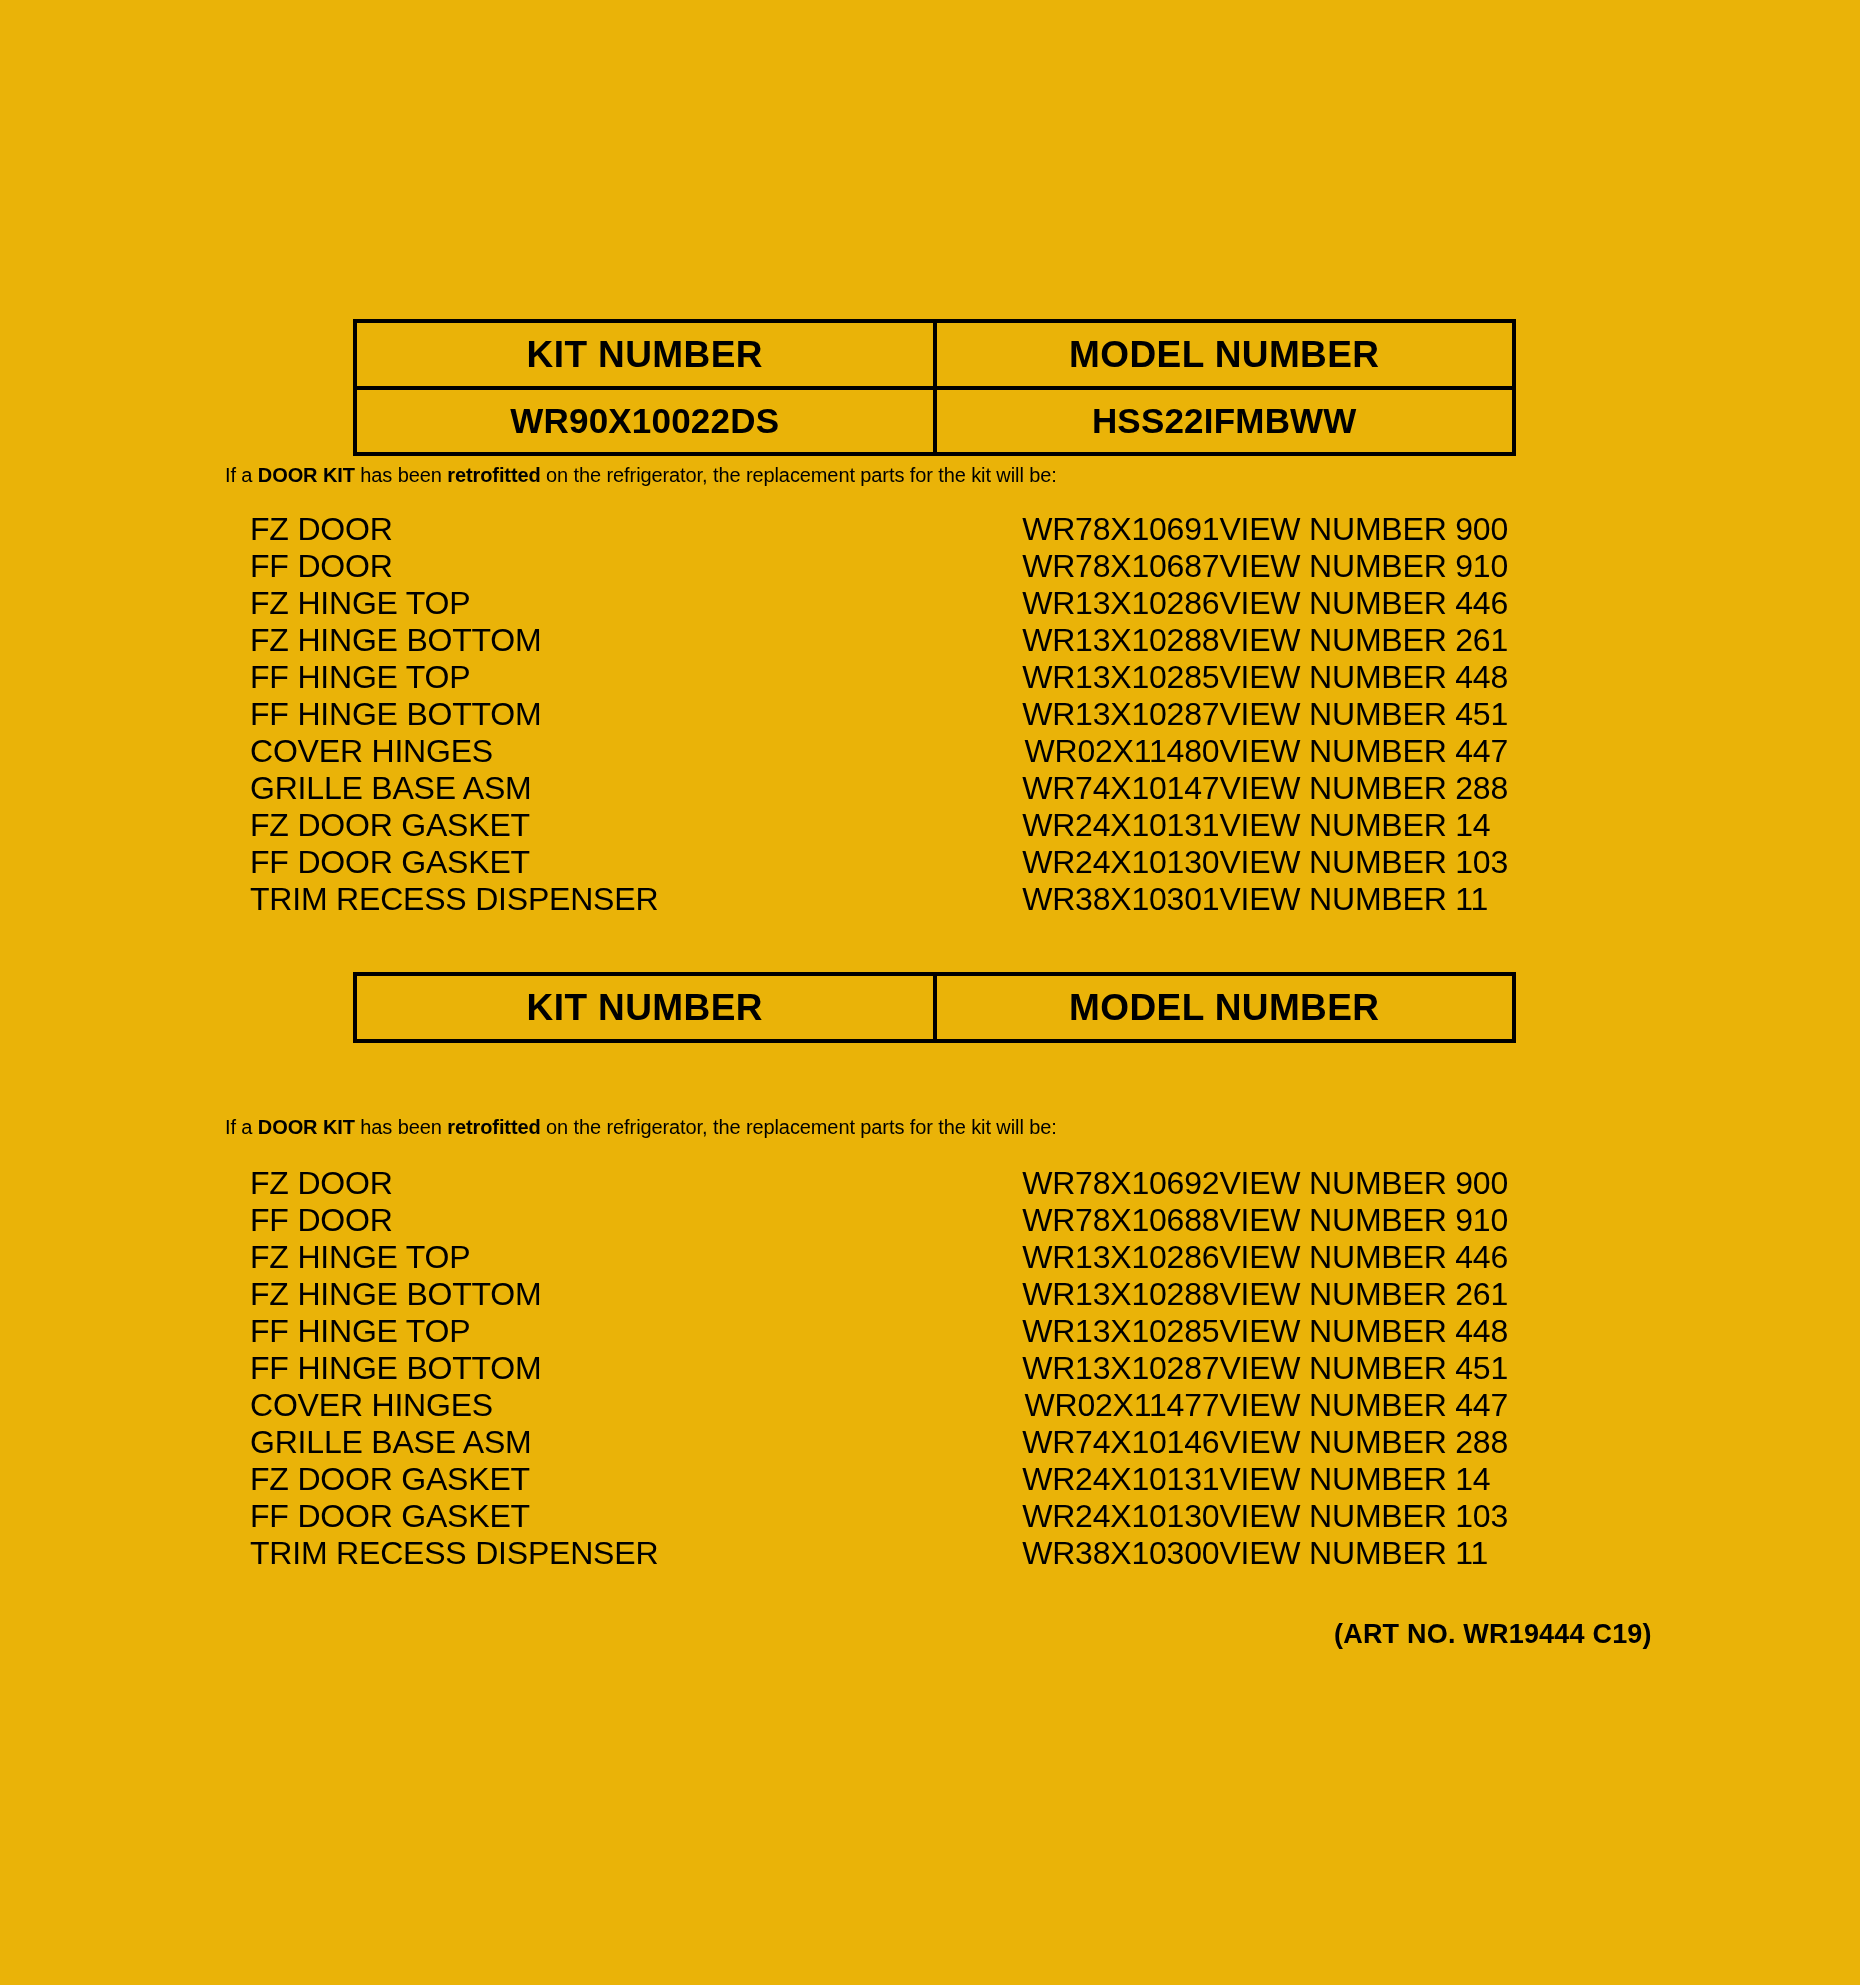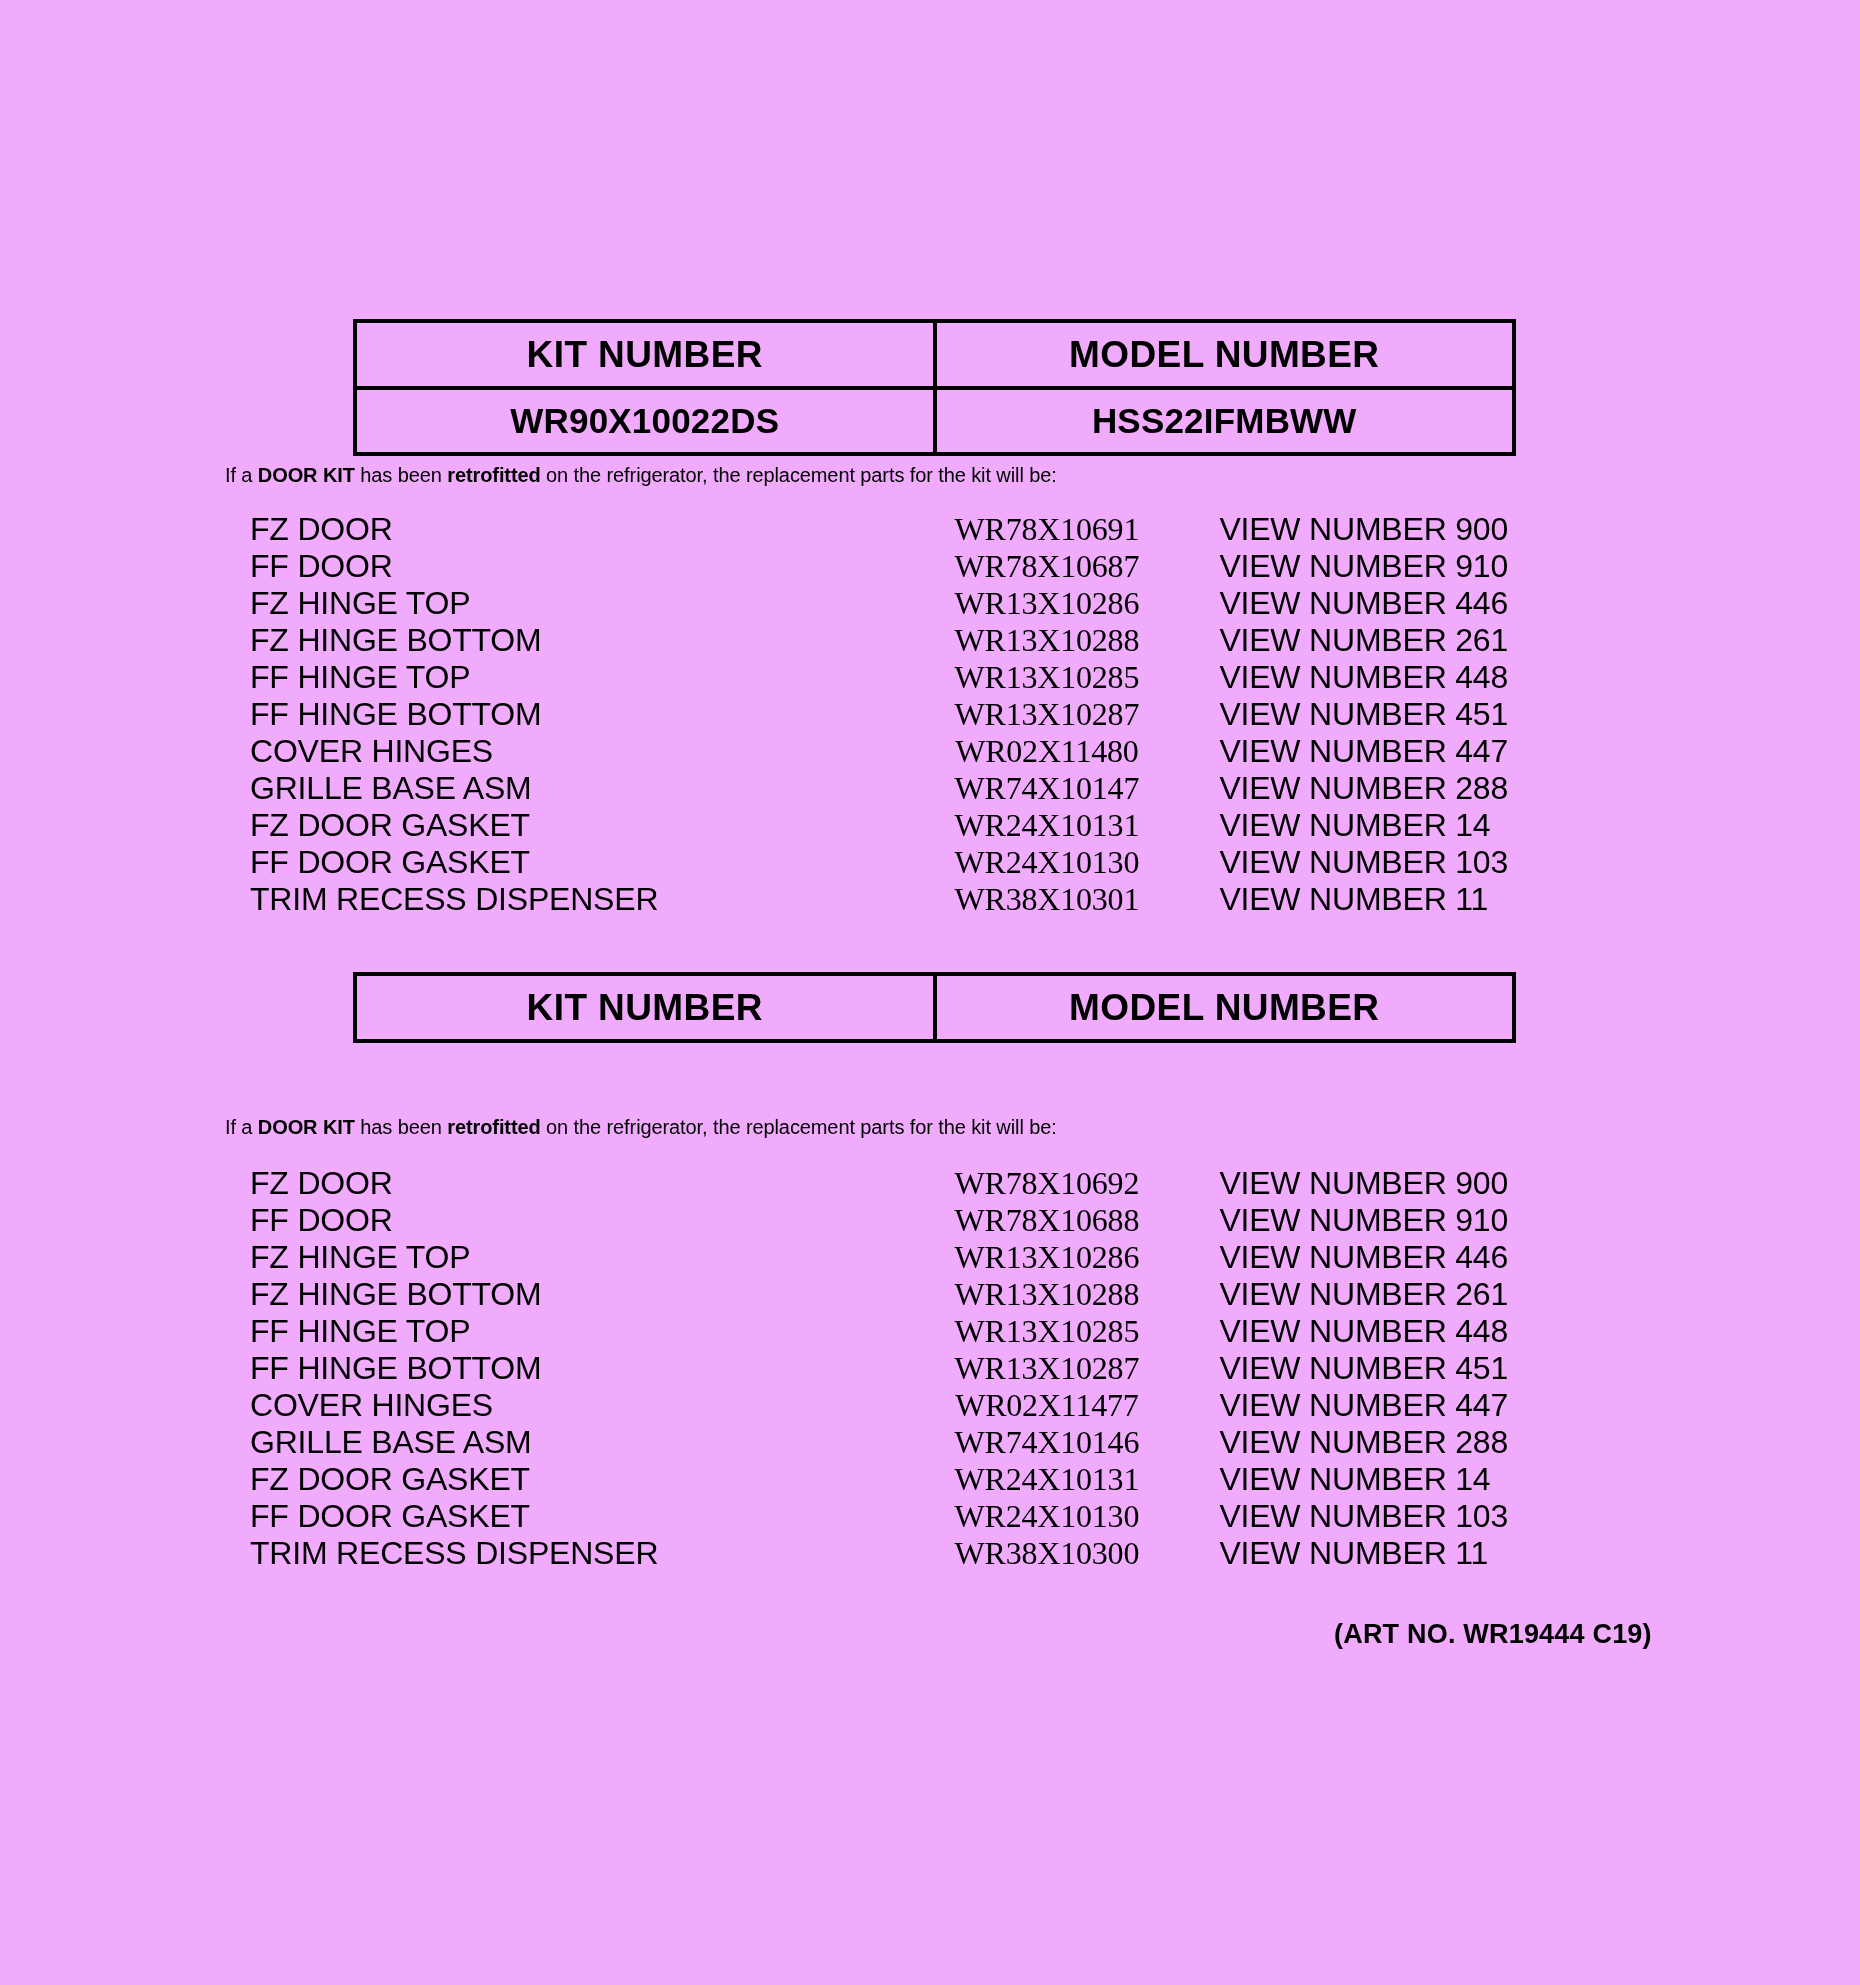--- a/index.html
+++ b/index.html
@@ -9,21 +9,21 @@
     background: #ffffff;
   }
   body {
     font-family: "Liberation Sans", sans-serif;
     color: #000000;
   }
   #page {
     position: relative;
     width: 1861px;
     height: 1985px;
-    background: #f0abfc;
+    background: #eab308;
     overflow: hidden;
   }
 
   
   .kit-table {
     position: absolute;
     left: 353px;
     width: 1163px;
     border-collapse: collapse;
     table-layout: fixed;
@@ -68,21 +68,21 @@
   }
   .parts td {
     padding: 0;
     height: 34px;
     font-size: 32px;
     letter-spacing: -0.2px;
     white-space: nowrap;
     vertical-align: middle;
   }
   .parts td.c-name   { width: 618px; text-align: left; }
-  .parts td.c-part   { width: 345px; text-align: center; padding-left: 6.4px; font-family: Liberation Serif, serif; }
+  .parts td.c-part   { width: 345px; text-align: right; padding-left: 6.4px; }
   .parts td.c-view   { width: 449px; text-align: left; }
 
   
   .art-no {
     position: absolute;
     font-size: 27px;
     font-weight: bold;
     letter-spacing: 0.2px;
     white-space: nowrap;
   }

